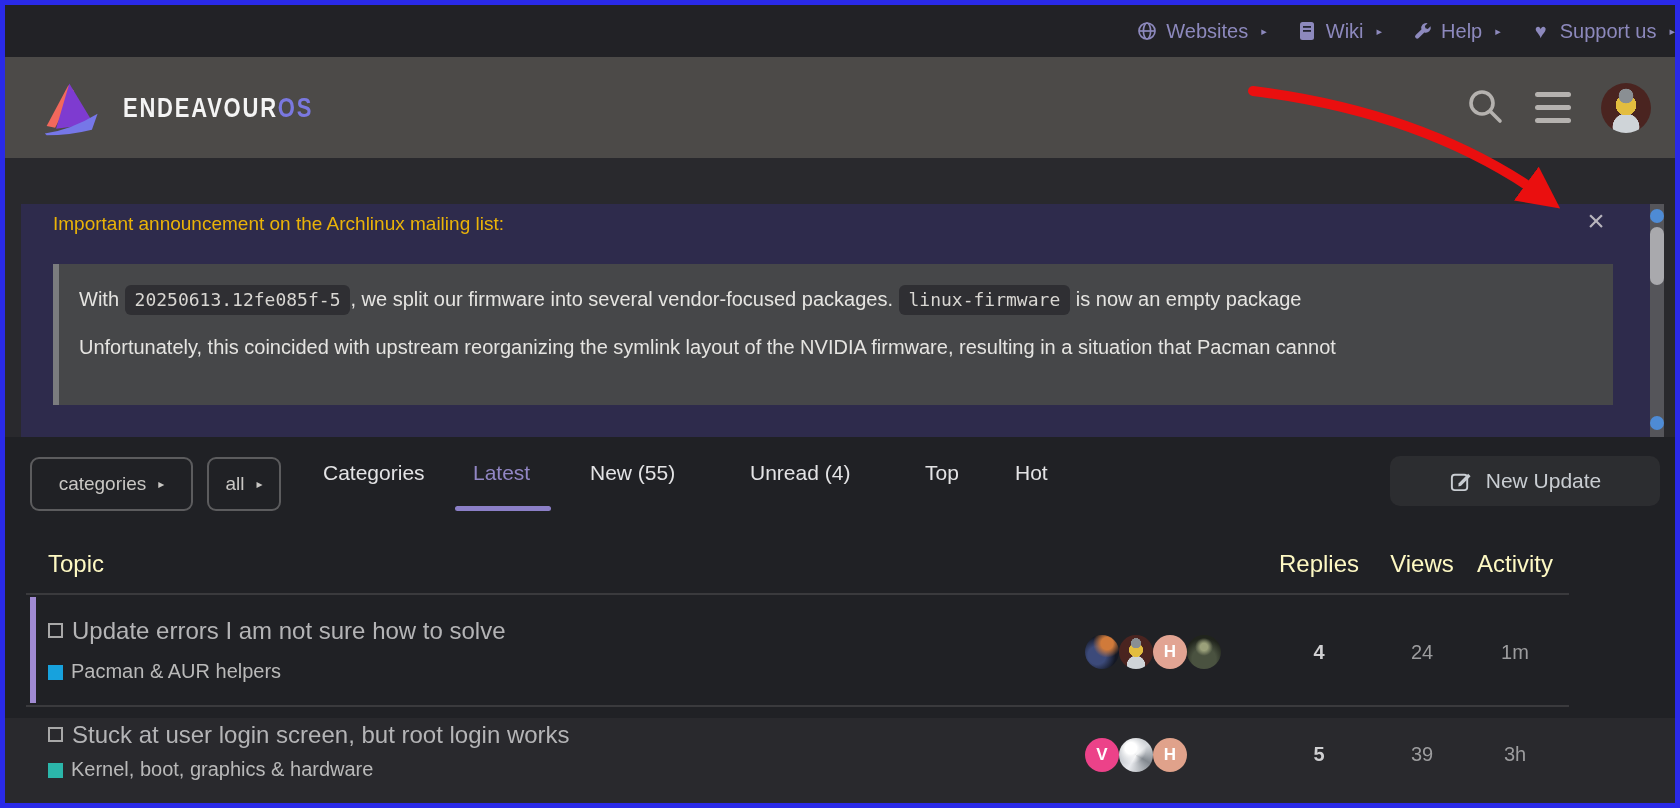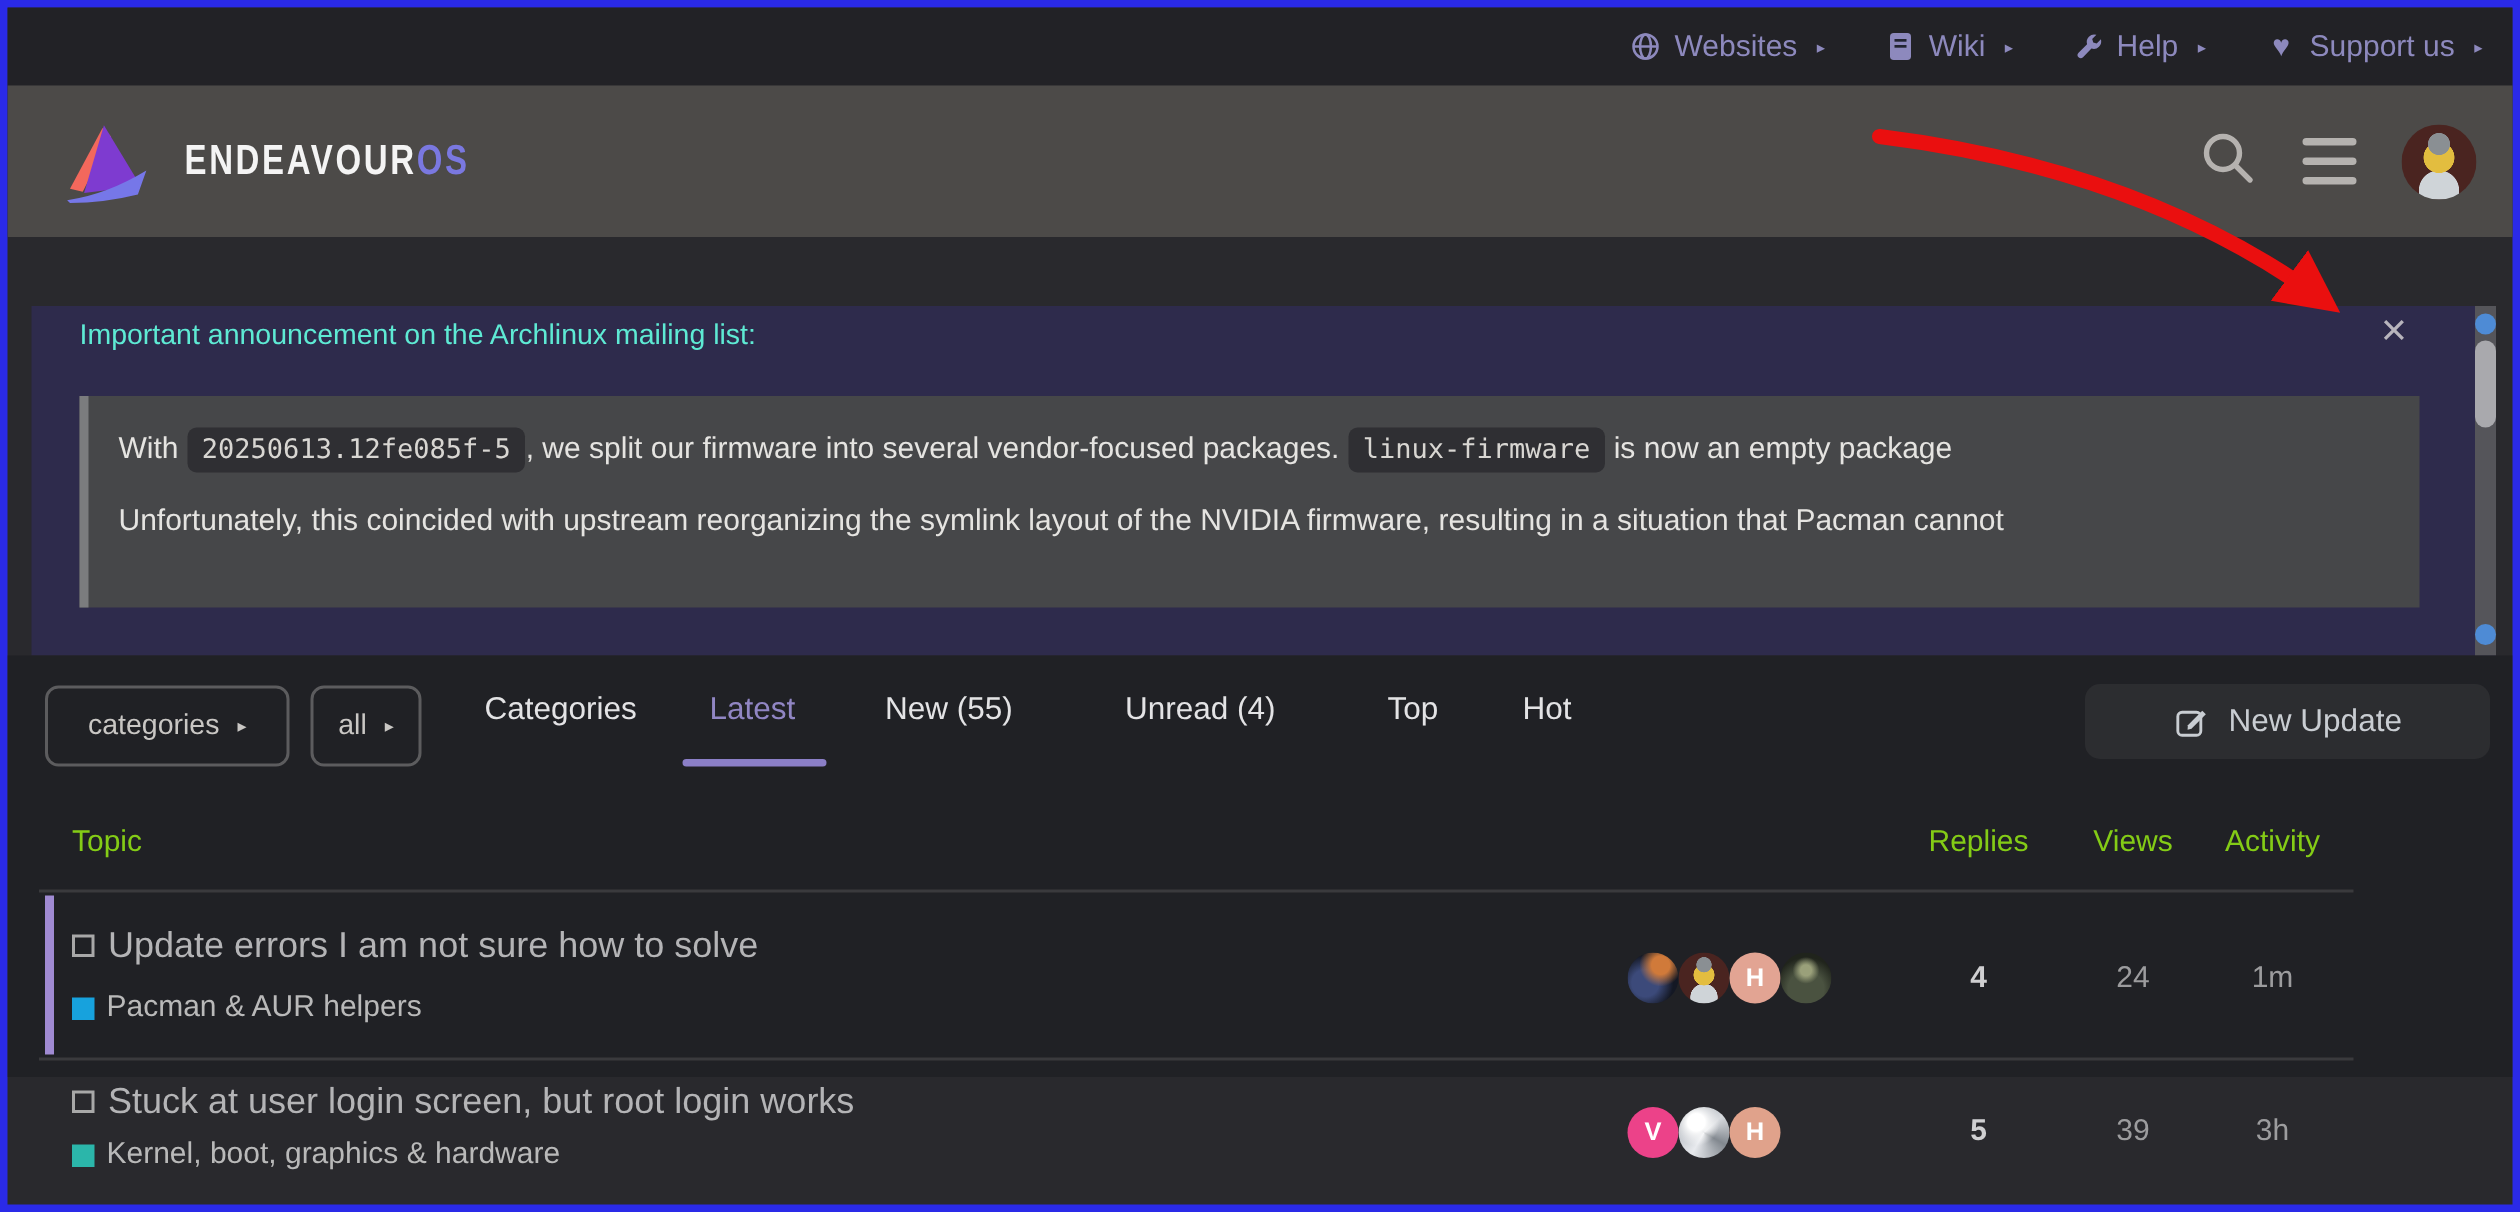--- a/index.html
+++ b/index.html
@@ -4,21 +4,21 @@
 <style>
   html,body{margin:0;padding:0;background:#111;}
   *{box-sizing:border-box;}
   .frame{
     position:relative;width:1680px;height:808px;
     border:5px solid #2a2ae8;background:#29292d;overflow:hidden;
     font-family:"Liberation Sans", sans-serif;
   }
   
   .topbar{position:absolute;left:0;top:0;width:1670px;height:52px;background:#222226;
-    display:flex;align-items:center;justify-content:flex-end;padding-right:20px;gap:40px;}
+    display:flex;align-items:center;justify-content:flex-end;gap:30px;}
   .toplink{display:flex;align-items:center;gap:9px;color:#8d89bd;font-size:20px;cursor:pointer;}
   .toplink .caret{font-size:11px;margin-left:4px;}
   .tl-icon{display:inline-flex;width:20px;height:20px;align-items:center;justify-content:center;}
   .heart-glyph{font-size:20px;line-height:1;}
   
   .header{position:absolute;left:0;top:52px;width:1674px;height:101px;background:#4c4a48;
     display:flex;align-items:center;justify-content:space-between;padding:0 28px 0 36px;}
   .brand{display:flex;align-items:center;gap:16px;cursor:pointer;}
   .brand-text{font-weight:bold;font-size:25px;letter-spacing:2px;transform:scaleX(.88) scaleY(1.12);transform-origin:left center;}
   .brand-text .b1{color:#f4f4f4;}
@@ -27,21 +27,21 @@
   .burger{display:flex;flex-direction:column;gap:8px;cursor:pointer;}
   .burger i{display:block;width:36px;height:5px;border-radius:3px;background:#b5b2af;}
   .hdr-avatar{width:50px;height:50px;border-radius:50%;cursor:pointer;
     background:
       radial-gradient(circle at 50% 26%, #8a8f93 0 16%, rgba(0,0,0,0) 17%),
       radial-gradient(circle at 50% 44%, #e3bd3f 0 27%, rgba(0,0,0,0) 28%),
       radial-gradient(circle at 50% 88%, #cfd4d8 0 26%, rgba(0,0,0,0) 27%),
       #4a2420;}
   
   .banner{position:absolute;left:16px;top:199px;width:1643px;height:233px;background:#2e2b4c;}
-  .banner-title{position:absolute;left:32px;top:9px;font-size:19px;color:#5eead4;}
+  .banner-title{position:absolute;left:32px;top:9px;font-size:19px;color:#eab308;}
   .banner-close{position:absolute;left:1560px;top:2px;width:30px;height:30px;display:flex;
     align-items:center;justify-content:center;color:#b8b5bd;font-size:30px;cursor:pointer;}
   .quote{position:absolute;left:32px;top:60px;width:1560px;height:141px;background:#464749;
     border-left:6px solid #7b7c7e;padding:15px 20px 0 20px;overflow:hidden;
     color:#e5e4e1;font-size:20px;}
   .qline{white-space:pre;line-height:40px;}
   .qgap{height:8px;}
   .chip{display:inline-block;background:#2f2f33;color:#d8d6d2;border-radius:6px;
     padding:0 10px;font-family:"DejaVu Sans Mono", monospace;font-size:18px;line-height:30px;vertical-align:baseline;}
   .bscroll-track{position:absolute;left:1629px;top:0;width:14px;height:233px;background:#55555a;cursor:pointer;}
@@ -55,21 +55,21 @@
     display:flex;align-items:center;justify-content:center;gap:12px;color:#c9c7c4;font-size:19px;cursor:pointer;background:transparent;}
   .filter-btn .caret{font-size:12px;}
   #btn-categories{left:25px;width:163px;}
   #btn-all{left:202px;width:74px;}
   .tab{position:absolute;top:24px;font-size:21px;color:#e3e3e5;cursor:pointer;}
   .tab.active{color:#9186c4;}
   .tab-underline{position:absolute;left:450px;top:69px;width:96px;height:5px;border-radius:3px;background:#8b7fc7;}
   .new-topic{position:absolute;left:1385px;top:19px;width:270px;height:50px;background:#2c2d30;border:none;
     border-radius:10px;display:flex;align-items:center;justify-content:center;gap:14px;
     color:#c9cdd2;font-size:21px;cursor:pointer;}
-  .th{position:absolute;top:113px;color:#84cc16;font-size:20px;}
+  .th{position:absolute;top:113px;color:#fef9c3;font-size:24px;}
   .th-topic{left:43px;}
   .num-col{width:80px;text-align:center;}
   .col-replies{left:1274px;} .col-views{left:1377px;text-align:center;} .col-activity{left:1470px;}
   .sep{position:absolute;left:21px;width:1543px;height:2px;background:#3a3a3d;}
   .unread-bar{position:absolute;left:25px;top:160px;width:6px;height:106px;background:#a08ad2;}
   .sq{position:absolute;width:15px;height:15px;border:2px solid #a8a8a8;}
   .topic-title{position:absolute;font-size:24px;color:#b4b4b6;cursor:pointer;}
   .cat-sq{position:absolute;width:15px;height:15px;}
   .cat-label{position:absolute;font-size:20px;color:#b9b9b9;cursor:pointer;}
   .av{position:absolute;width:34px;height:34px;border-radius:50%;cursor:pointer;

